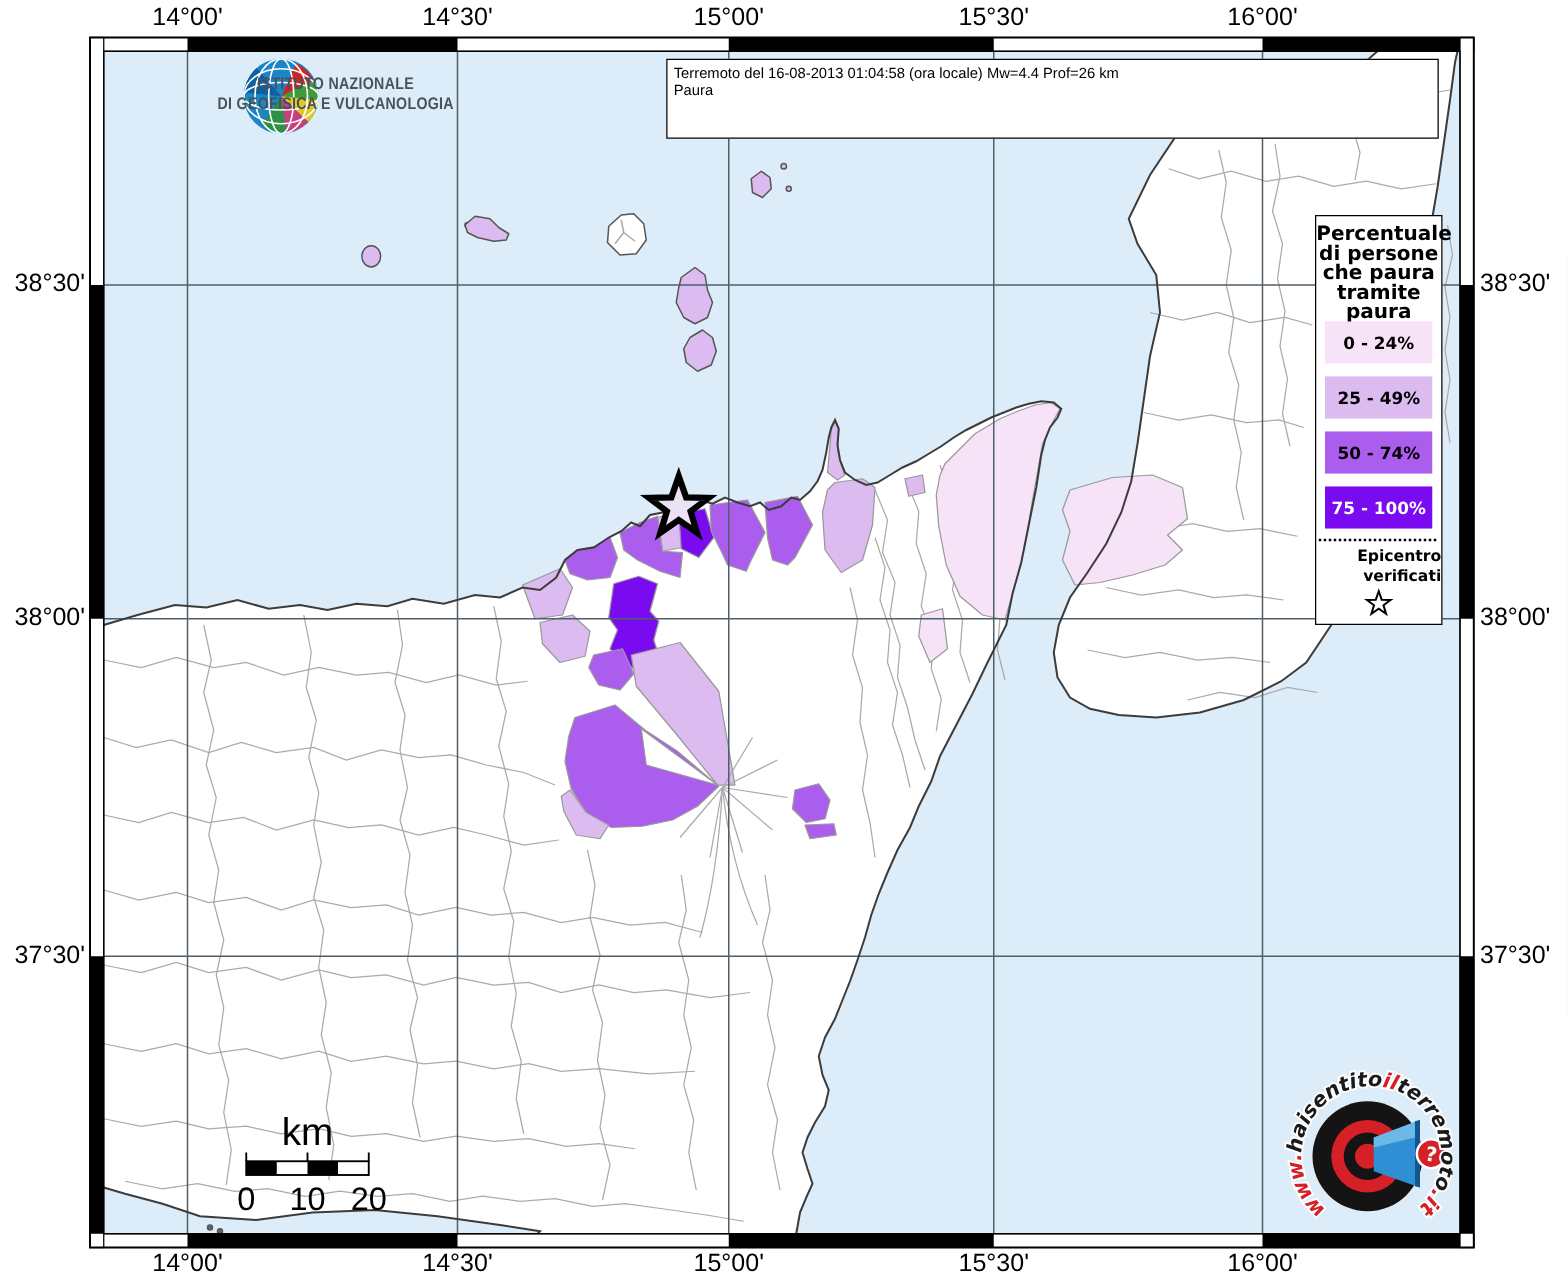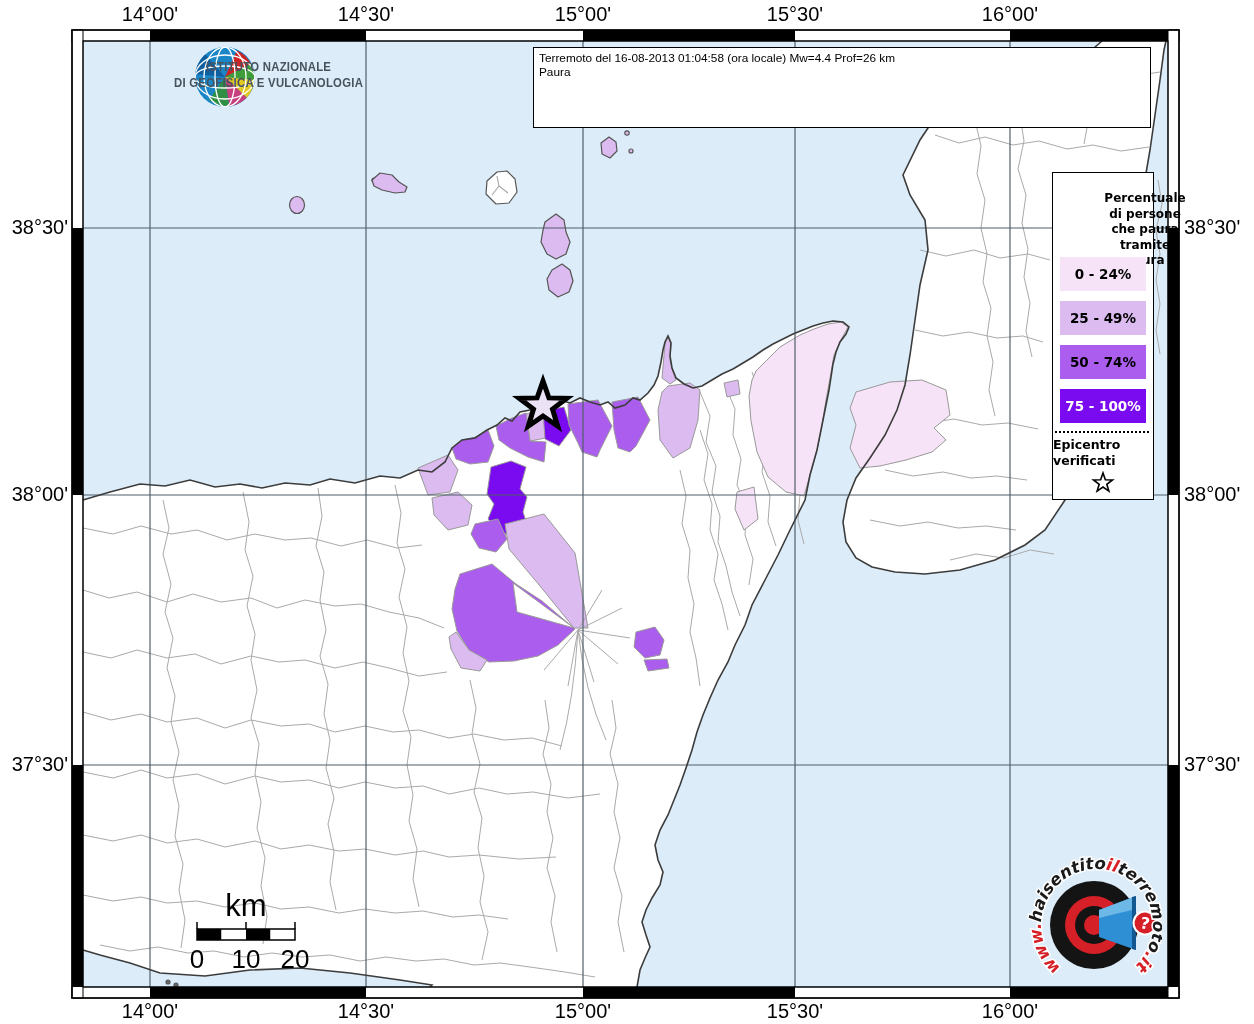--- a/index.html
+++ b/index.html
@@ -6,29 +6,29 @@
   #stage{position:relative;width:1254px;height:1024px;background:#ffffff;overflow:hidden;
          font-family:"Liberation Sans",sans-serif;}
   #map-svg{position:absolute;left:0;top:0;}
   .axis-label{position:absolute;font-size:20px;color:#000;white-space:nowrap;}
   .ax-top{top:3px;width:120px;text-align:center;}
   .ax-bottom{top:1000px;width:120px;text-align:center;}
   .ax-left{left:0;width:68px;text-align:right;}
   .ax-right{left:1184px;width:70px;text-align:left;}
   .ax-side{margin-top:-12px;}
   #title-box{position:absolute;left:533px;top:47px;width:611px;height:57px;
-             background:#fff;border:1px solid #000;padding:3px 0 19px 5px;overflow:hidden;}
+             background:#fff;border:1px solid #000;padding:3px 0 2px 5px;overflow:hidden;}
   #title-box div{font-size:11.8px;line-height:14.2px;white-space:nowrap;color:#000;}
   #legend{position:absolute;left:1052px;top:172px;width:100px;height:326px;background:#fff;
           border:1.5px solid #000;font-family:"DejaVu Sans",sans-serif;}
-  .legend-title{position:absolute;top:18px;left:0;width:100%;text-align:center;
-                font-weight:bold;font-size:12px;line-height:15.5px;color:#000;margin-left:42px;}
+  .legend-title{position:absolute;top:6px;left:0;width:100%;text-align:center;
+                font-weight:bold;font-size:16px;line-height:15.5px;color:#000;}
   .swatch{position:absolute;left:7px;width:86px;height:34px;}
   .legend-sep{position:absolute;left:2px;top:258px;width:94px;border-top:2px dotted #000;}
-  .legend-epi{position:absolute;left:0;top:264px;width:100%;text-align:left;
+  .legend-epi{position:absolute;left:0;top:264px;width:100%;text-align:right;
               font-weight:bold;font-size:12.5px;line-height:15.5px;color:#000;}
   .legend-star{position:absolute;left:35px;top:296px;}
   #ingv-logo{position:absolute;left:96px;top:44px;width:260px;height:66px;text-align:center;}
   #ingv-text{position:absolute;left:78px;top:15px;font-weight:bold;font-size:13.5px;
              line-height:15.5px;color:#47525c;transform:scaleX(.84);transform-origin:left top;
              letter-spacing:.3px;white-space:nowrap;}
   #site-logo{position:absolute;left:1026px;top:854px;width:136px;height:136px;}
   .circ-text{font-family:"DejaVu Sans",sans-serif;font-weight:bold;font-style:italic;
              font-size:16.5px;paint-order:stroke;stroke:#ffffff;stroke-width:3px;}
   .sb-label{font-family:"Liberation Sans",sans-serif;font-size:26px;fill:#000;}

